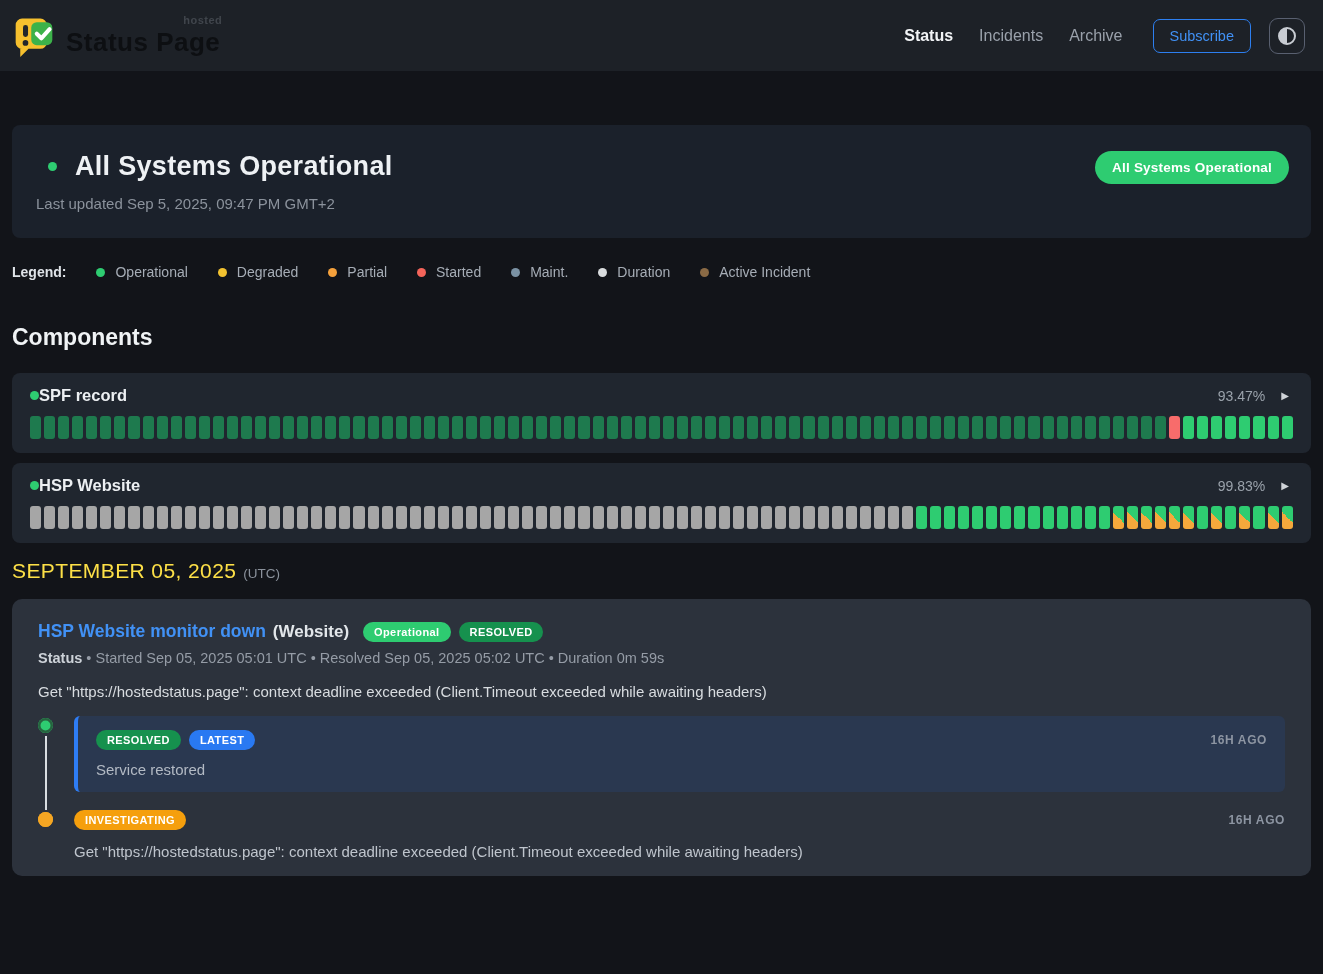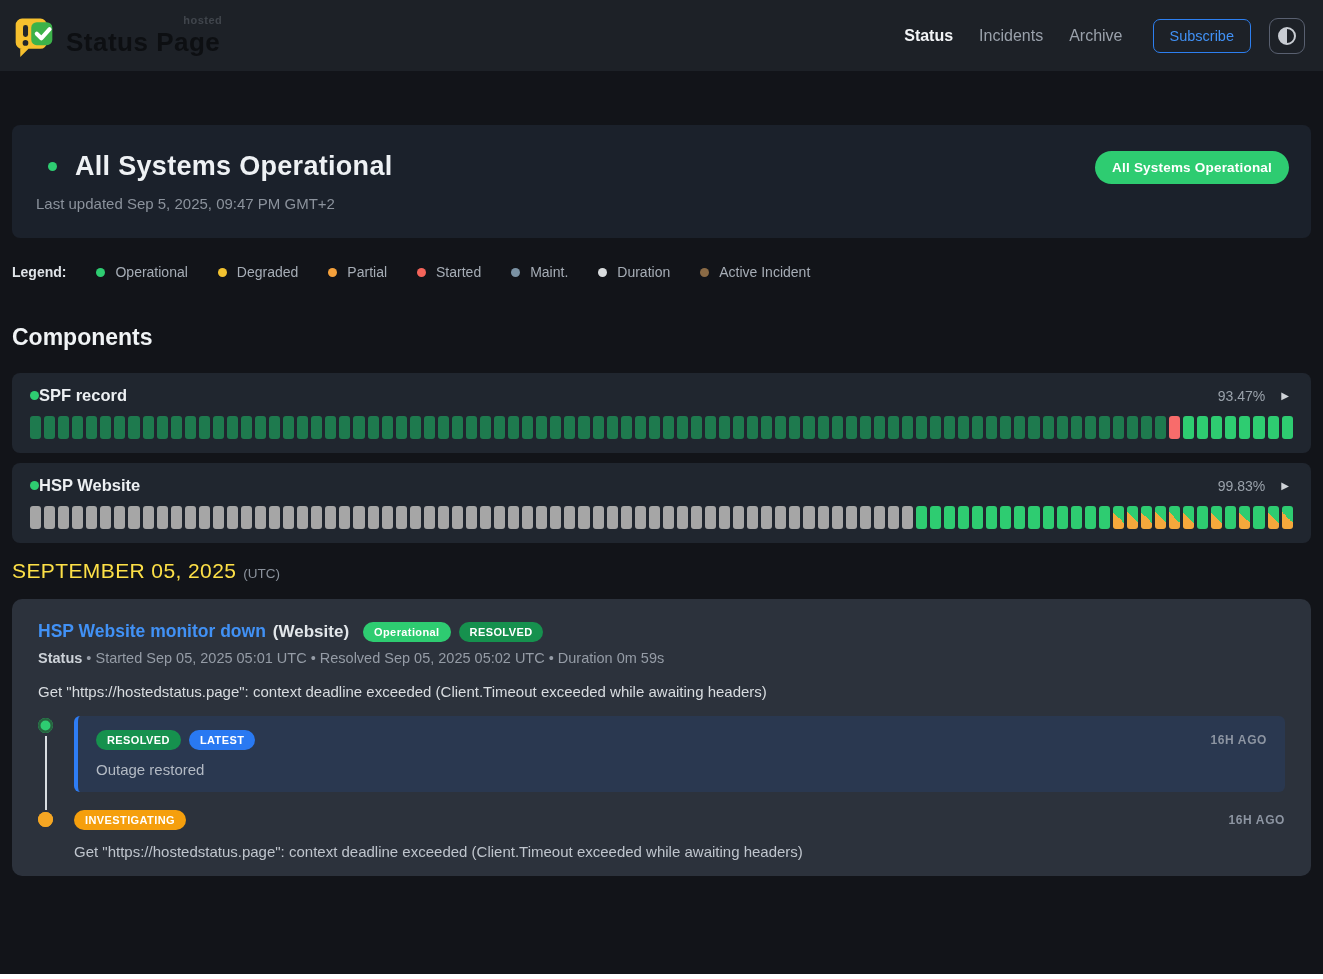--- a/index.html
+++ b/index.html
@@ -376,21 +376,21 @@
     <div class="incident-desc">Get "https://hostedstatus.page": context deadline exceeded (Client.Timeout exceeded while awaiting headers)</div>
     <div class="updates" id="updates-list">
         <div class="update">
           <span class="update-dot" style="background: rgb(46, 204, 113); box-shadow: rgb(39, 99, 63) 0px 0px 0px 2.5px inset;"></span>
           <div class="update-panel">
             <div class="update-badges">
               <span class="pill" style="background: rgb(22, 145, 78);">RESOLVED</span>
               <span class="pill" style="background: rgb(41, 121, 242);">LATEST</span>
               <span class="update-time">16H AGO</span>
             </div>
-            <div class="update-msg">Outage restored</div>
+            <div class="update-msg">Service restored</div>
           </div>
         </div>
         <div class="update update-plain">
           <span class="update-dot" style="background: rgb(245, 166, 35); box-shadow: rgb(245, 166, 35) 0px 0px 0px 2.5px inset;"></span>
           <div class="update-badges">
             <span class="pill" style="background: rgb(245, 159, 13);">INVESTIGATING</span>
             <span class="update-time">16H AGO</span>
           </div>
           <div class="update-msg">Get "https://hostedstatus.page": context deadline exceeded (Client.Timeout exceeded while awaiting headers)</div>
         </div>

